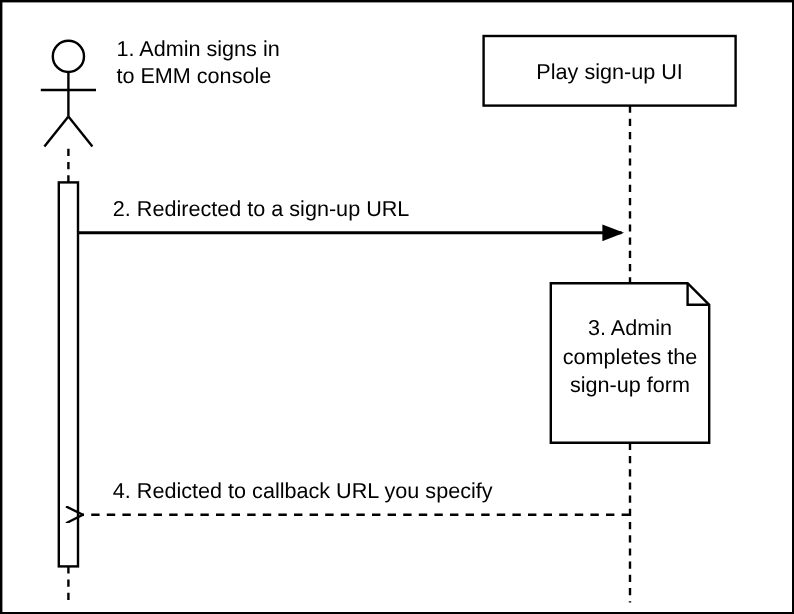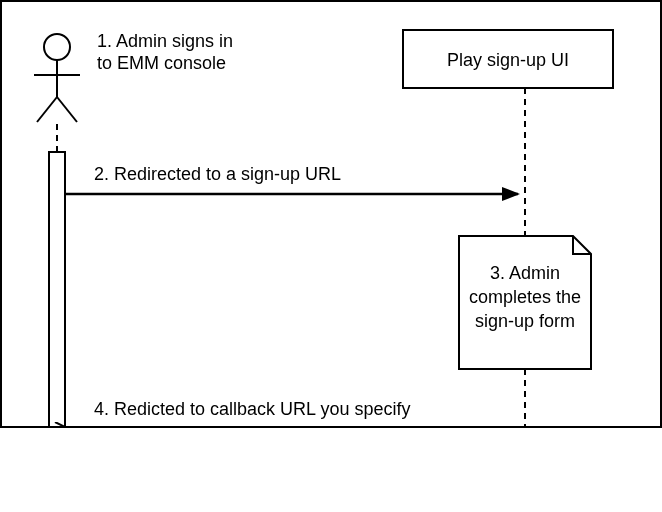--- a/index.html
+++ b/index.html
@@ -1,17 +1,17 @@
 <!DOCTYPE html>
 <html><head>
 <meta charset="utf-8">
 <style>
   html,body{margin:0;padding:0}
   body{font-family:Arial,Helvetica,sans-serif;background:#fff}
-  .frame{position:relative;width:662px;height:428px;box-sizing:border-box;border:2px solid #000;overflow:hidden}
+  .frame{position:relative;width:662px;height:512px;box-sizing:border-box;border:2px solid #000;overflow:hidden}
   svg{position:absolute;left:0;top:0}
   .txt{font-size:18px;fill:#000}
 </style>
 </head>
 <body>
 <div class="frame">
 
 <svg width="662" height="512" viewBox="0 0 662 512">
   <defs>
     <marker id="arrSolid" markerWidth="18" markerHeight="14" refX="16" refY="7" orient="auto" markerUnits="userSpaceOnUse">

